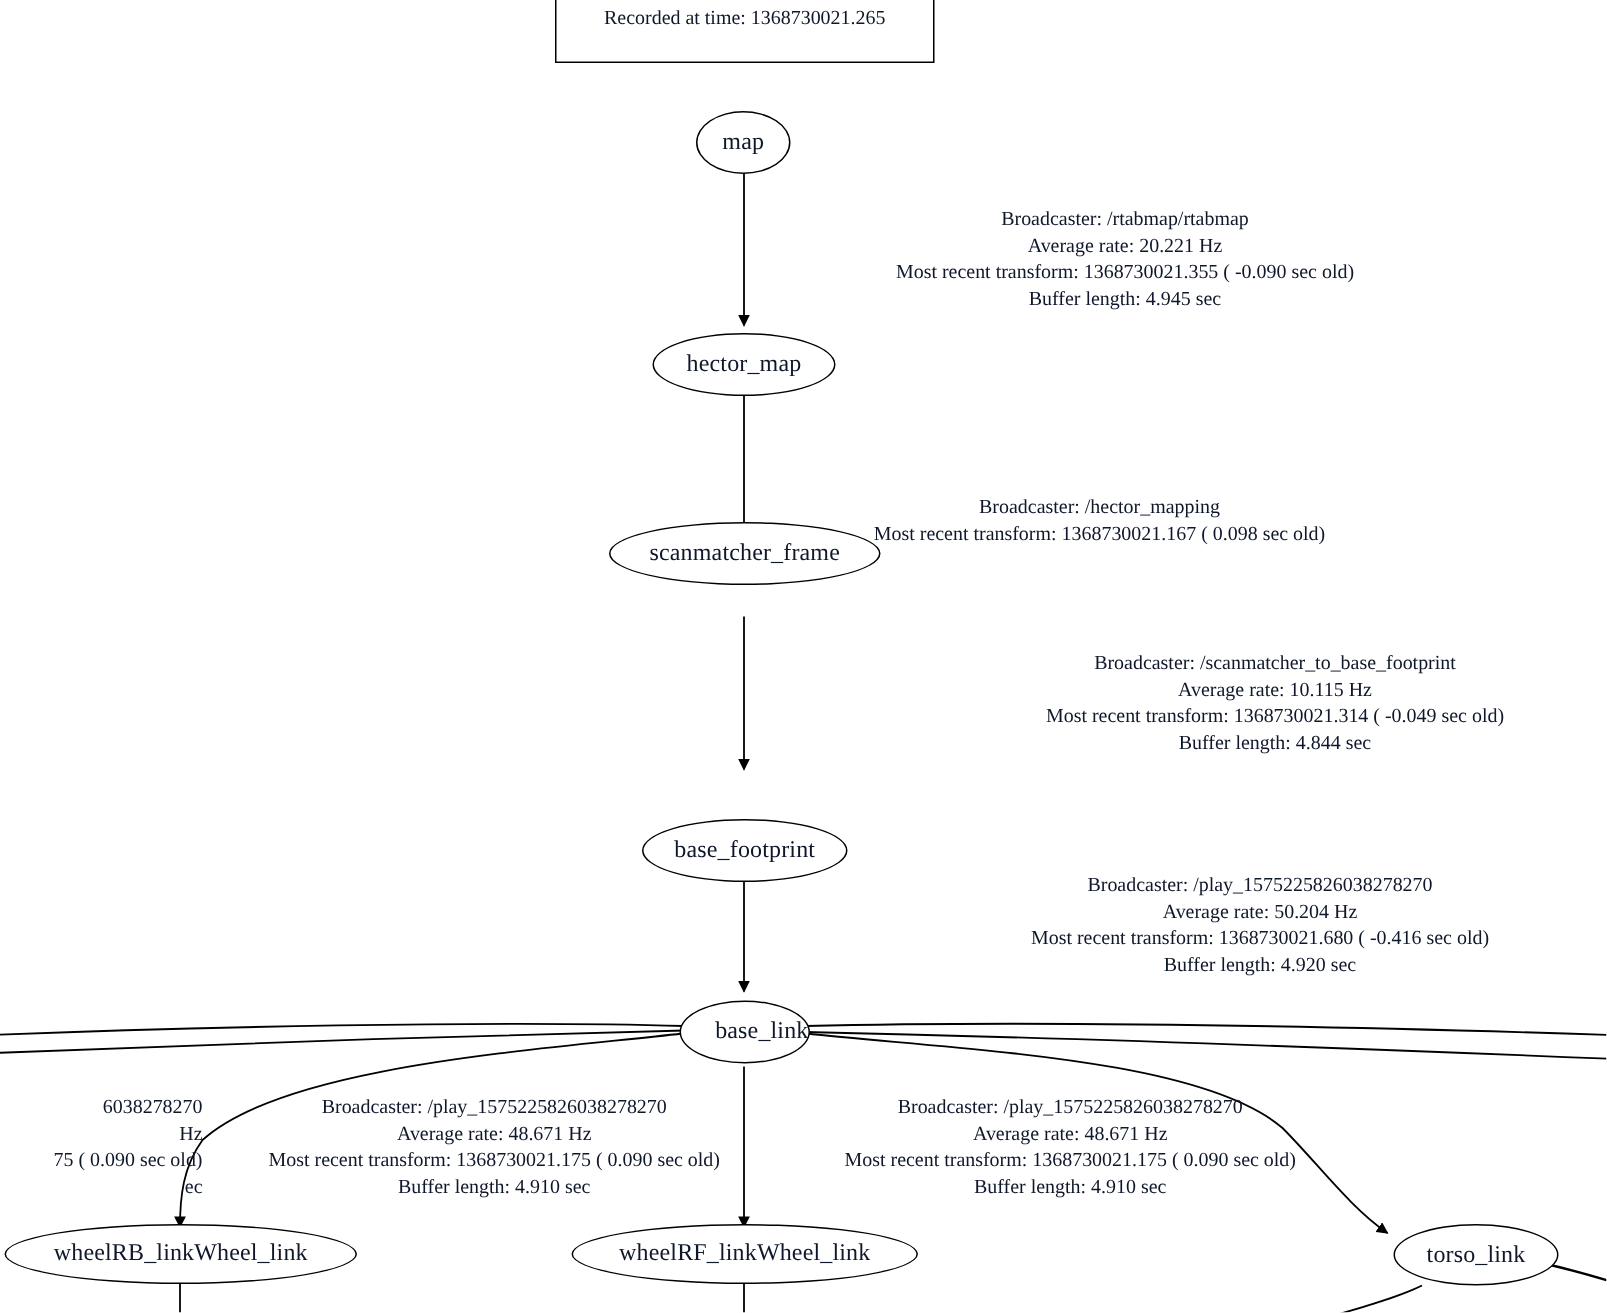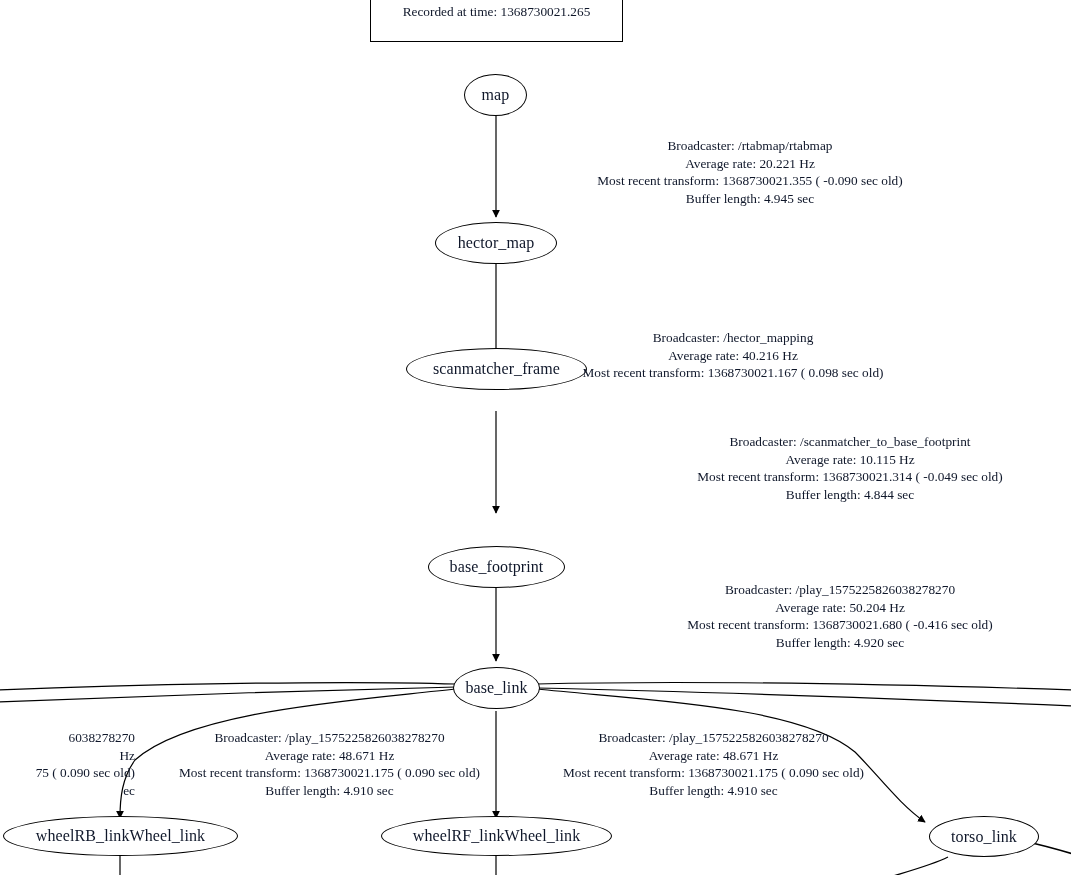--- a/index.html
+++ b/index.html
@@ -124,21 +124,21 @@
   </div>
 
   <div class="node" style="left:406px; top:348px; width:181px; height:42px;">
     <span class="node-label">scanmatcher_frame</span>
   </div>
 
   <div class="node" style="left:428px; top:546px; width:137px; height:42px;">
     <span class="node-label">base_footprint</span>
   </div>
 
-  <div class="node" style="left:453px; top:667px; width:87px; height:42px;">
+  <div class="node" style="left:453px; top:667px; width:87px; height:42px;justify-content:flex-end;">
     <span class="node-label">base_link</span>
   </div>
 
   <div class="node" style="left:381px; top:816px; width:231px; height:40px;">
     <span class="node-label">wheelRF_linkWheel_link</span>
   </div>
 
   <div class="node" style="left:3px; top:816px; width:235px; height:40px;">
     <span class="node-label">wheelRB_linkWheel_link</span>
   </div>
@@ -149,21 +149,20 @@
 
   <div class="edge-label" style="left:497px; top:137px; width:506px;">
     <div>Broadcaster: /rtabmap/rtabmap</div>
     <div>Average rate: 20.221 Hz</div>
     <div>Most recent transform: 1368730021.355 ( -0.090 sec old)</div>
     <div>Buffer length: 4.945 sec</div>
   </div>
 
   <div class="edge-label" style="left:480px; top:285px; width:506px;margin-top:44px;">
     <div>Broadcaster: /hector_mapping</div>
-    <div>Average rate: 40.216 Hz</div>
     <div>Most recent transform: 1368730021.167 ( 0.098 sec old)</div>
   </div>
 
   <div class="edge-label" style="left:497px; top:433px; width:706px;">
     <div>Broadcaster: /scanmatcher_to_base_footprint</div>
     <div>Average rate: 10.115 Hz</div>
     <div>Most recent transform: 1368730021.314 ( -0.049 sec old)</div>
     <div>Buffer length: 4.844 sec</div>
   </div>
 

